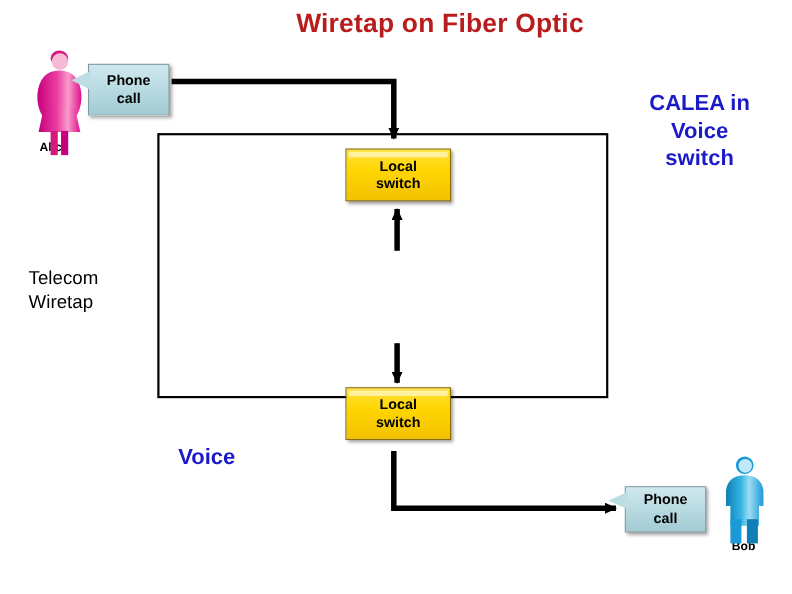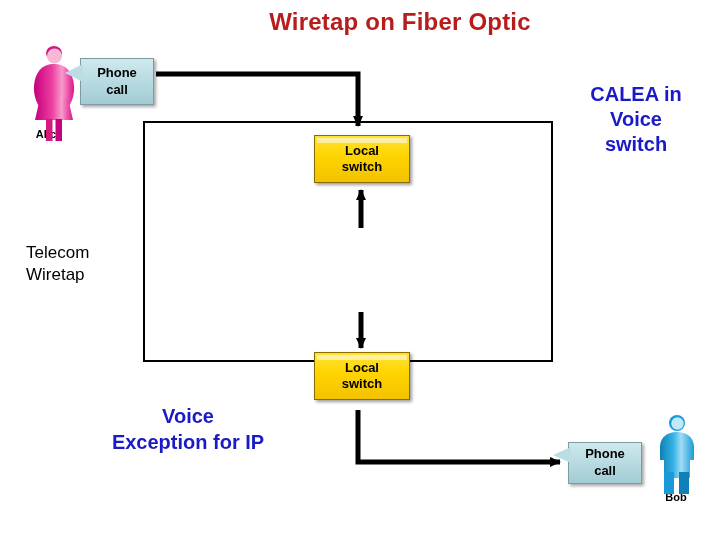--- a/index.html
+++ b/index.html
@@ -225,21 +225,20 @@
   </div>
 
   <div id="calea-label">
     <div>CALEA in</div>
     <div>Voice</div>
     <div>switch</div>
   </div>
 
   <div id="voice-label">
     <div>Voice</div>
-    <div>Exception for IP</div>
   </div>
 
   <svg class="person" id="person-alice" viewBox="0 0 60 100" xmlns="http://www.w3.org/2000/svg">
     <defs>
       <linearGradient id="aliceGrad" x1="0" y1="0" x2="1" y2="0">
         <stop offset="0%" stop-color="#c6007e"></stop>
         <stop offset="45%" stop-color="#ec3fa0"></stop>
         <stop offset="70%" stop-color="#f79ccb"></stop>
         <stop offset="100%" stop-color="#e0118c"></stop>
       </linearGradient>

